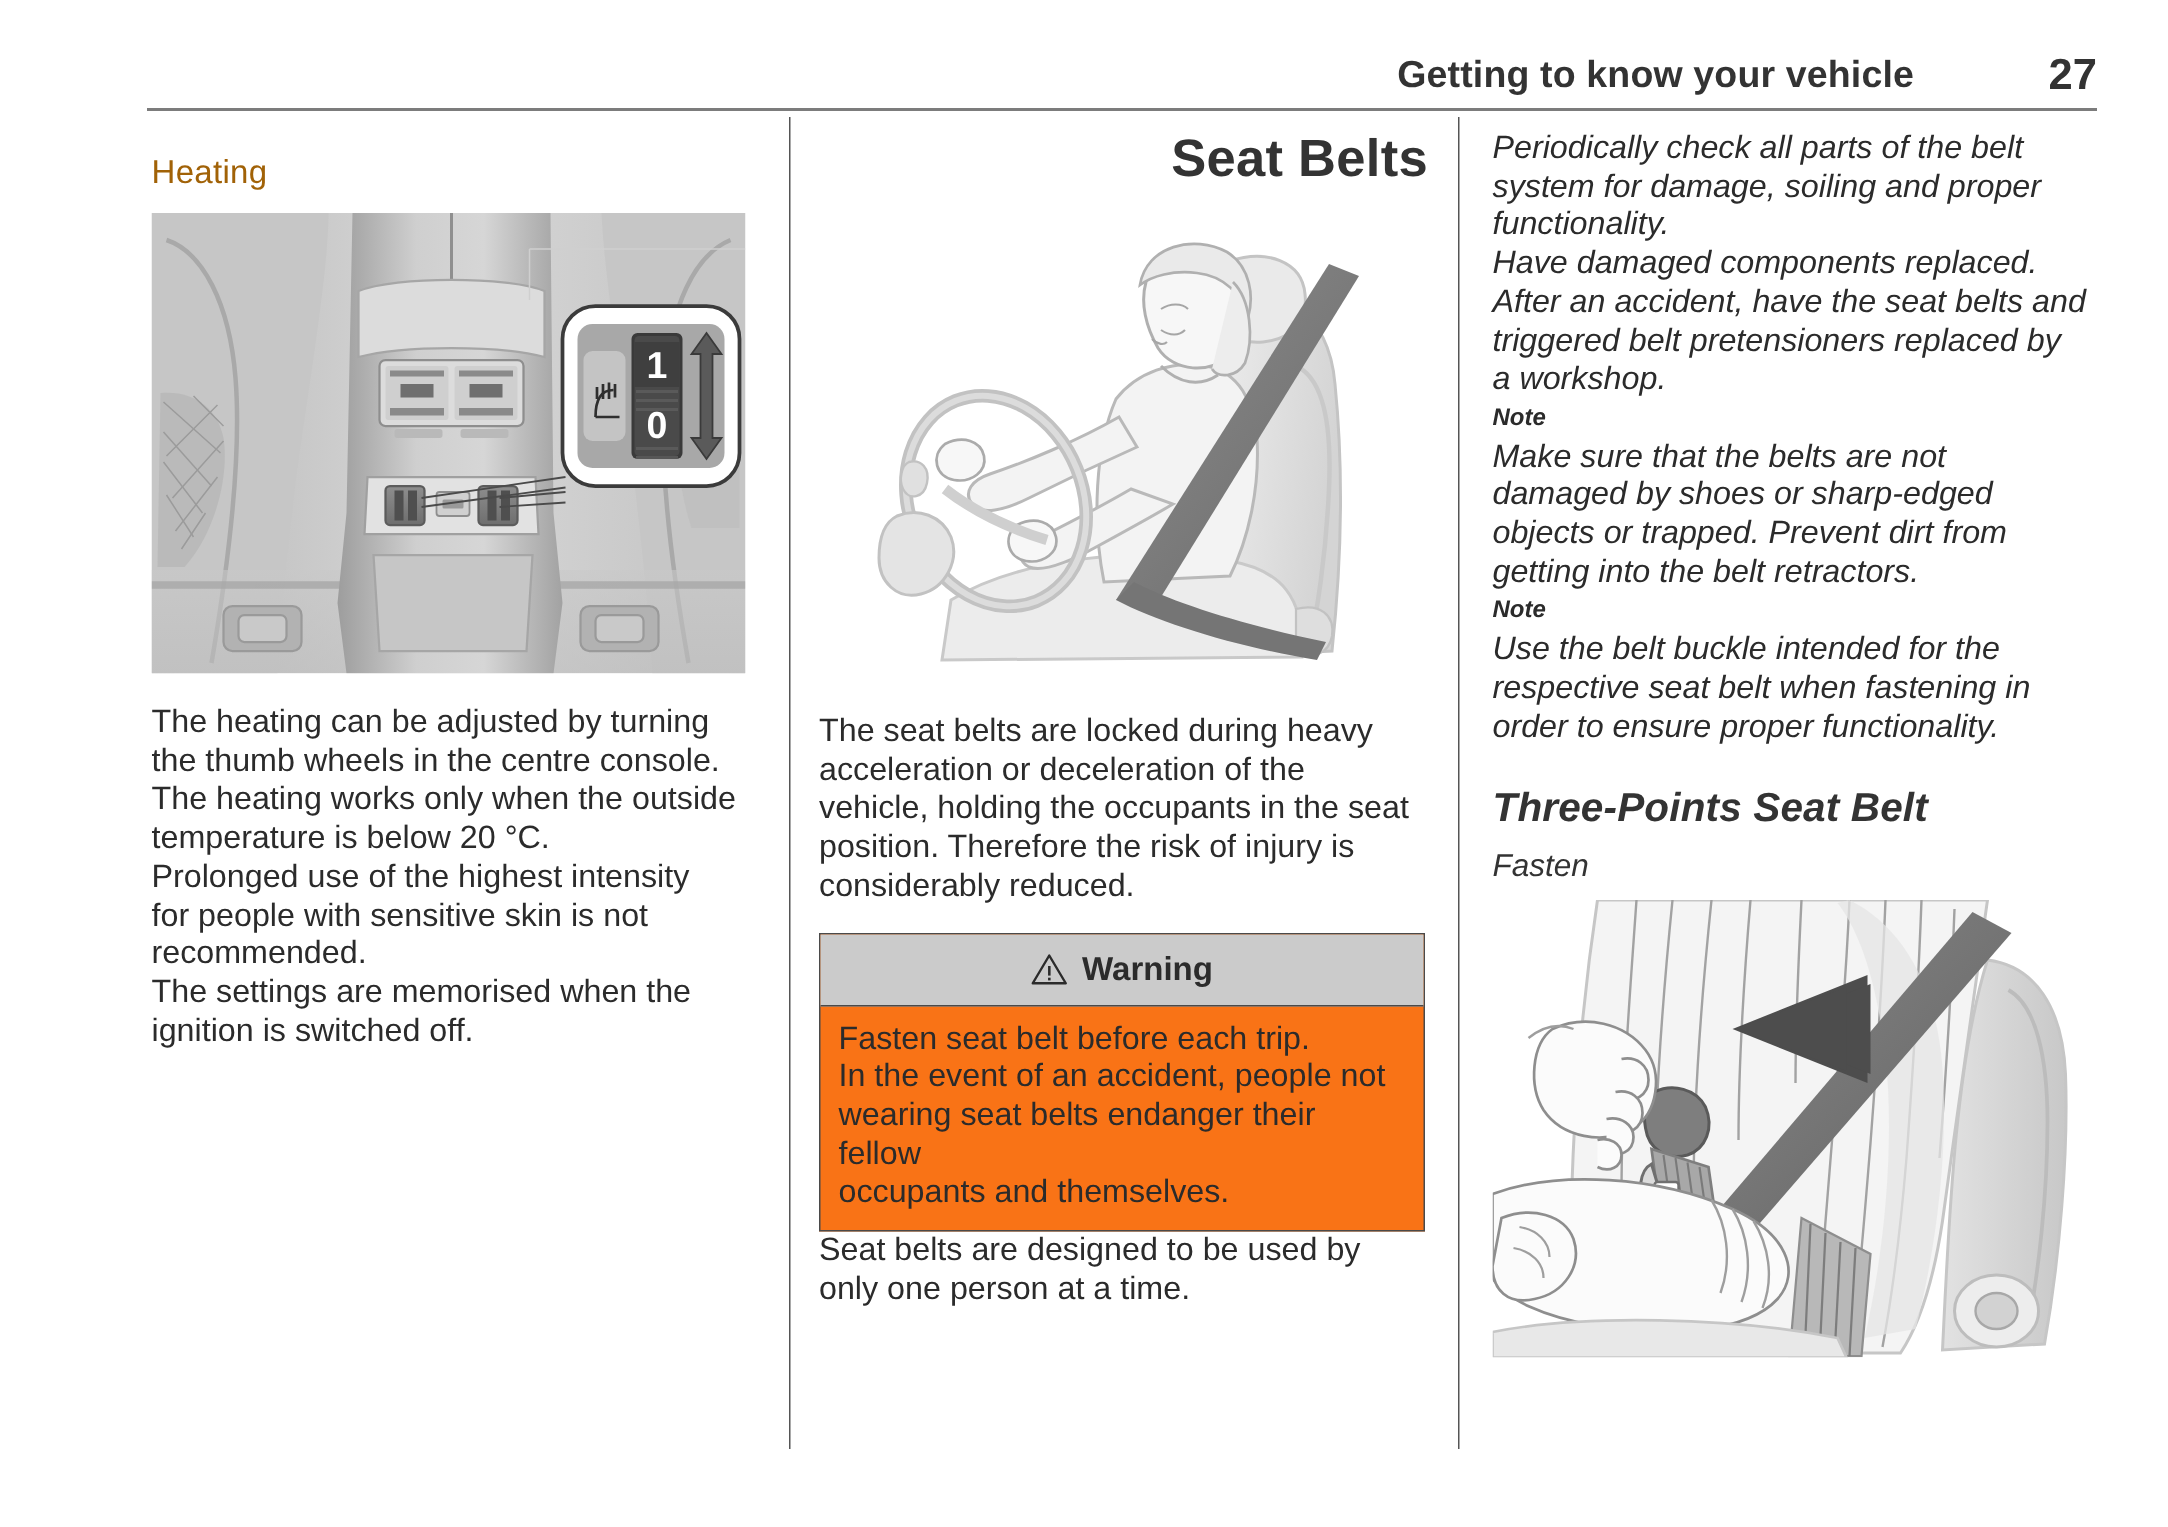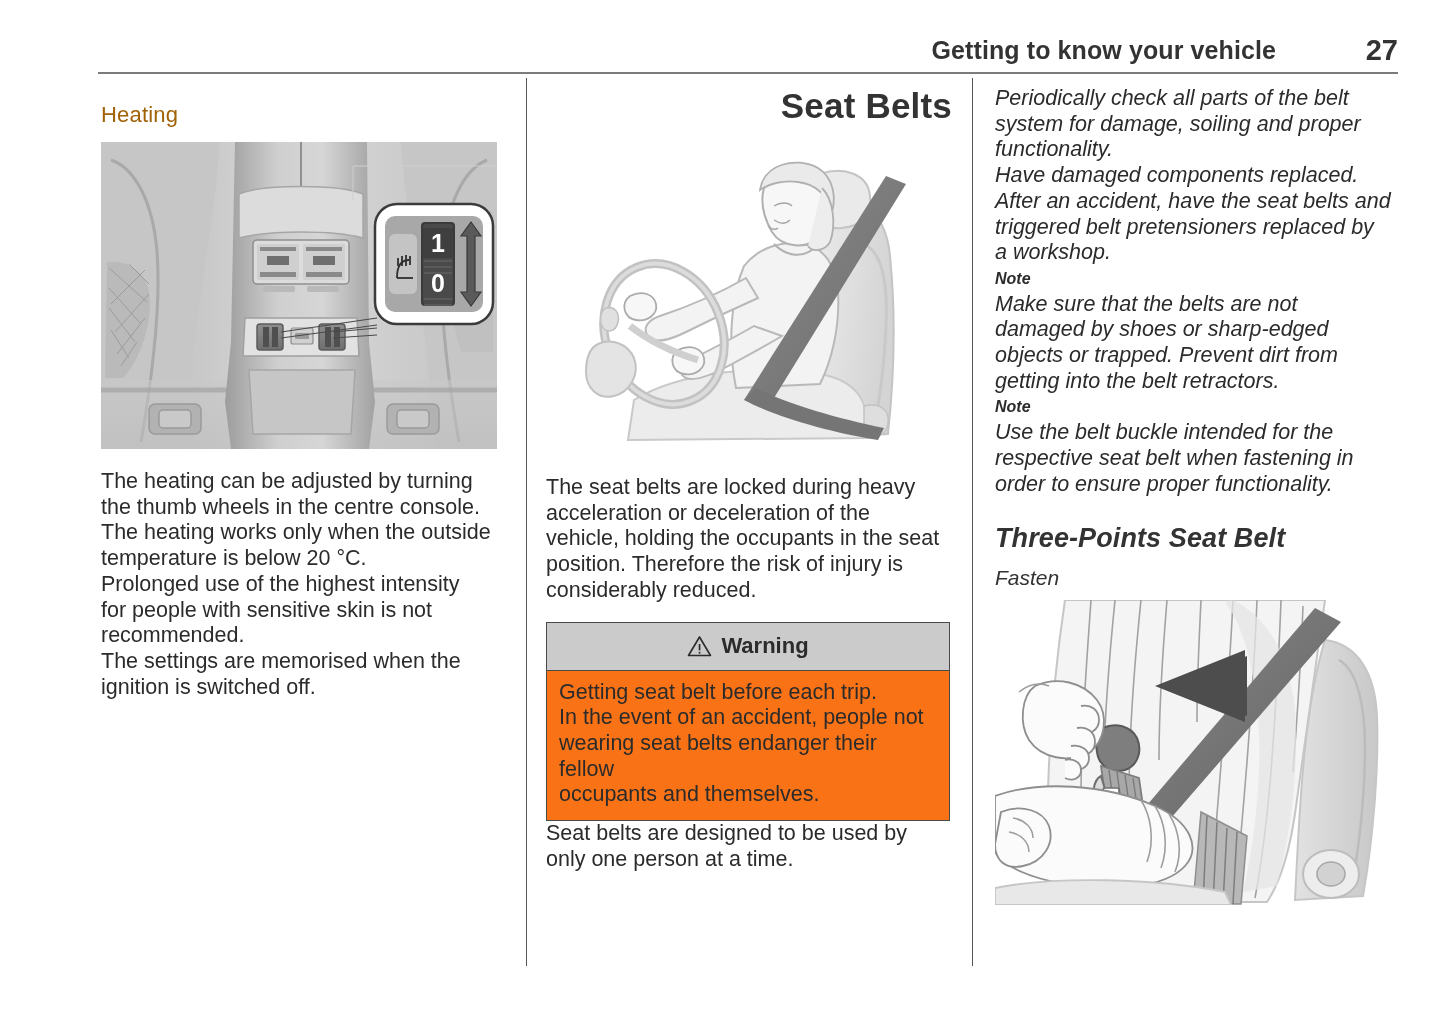--- a/index.html
+++ b/index.html
@@ -404,21 +404,21 @@
 
     <div class="warning-box">
       <div class="warning-head">
         <svg class="warn-tri" width="25" height="22" viewBox="0 0 25 22">
           <path d="M12.5 2 L23.5 20.5 L1.5 20.5 Z" fill="none" stroke="#2b2b2b" stroke-width="1.6" stroke-linejoin="round"></path>
           <rect x="11.7" y="9" width="1.7" height="6.4" fill="#2b2b2b"></rect>
           <rect x="11.7" y="16.8" width="1.7" height="1.8" fill="#2b2b2b"></rect>
         </svg>
         <span class="warning-head-label">Warning</span>
       </div>
-      <div class="warning-body">Getting seat belt before each trip.
+      <div class="warning-body">Fasten seat belt before each trip.
 In the event of an accident, people not
 wearing seat belts endanger their fellow
 occupants and themselves.</div>
     </div>
 
     <p class="body after-warning">Seat belts are designed to be used by
 only one person at a time.</p>
   </div>
 
   <div class="col col-right">

